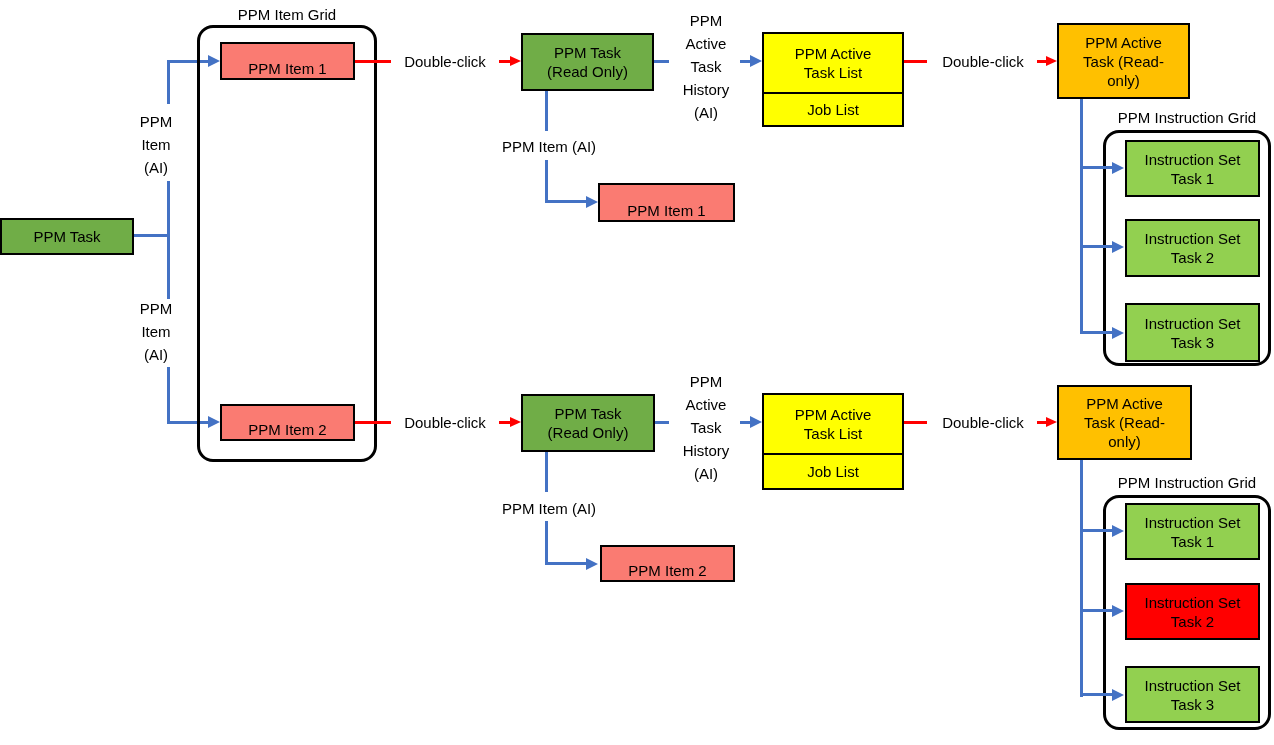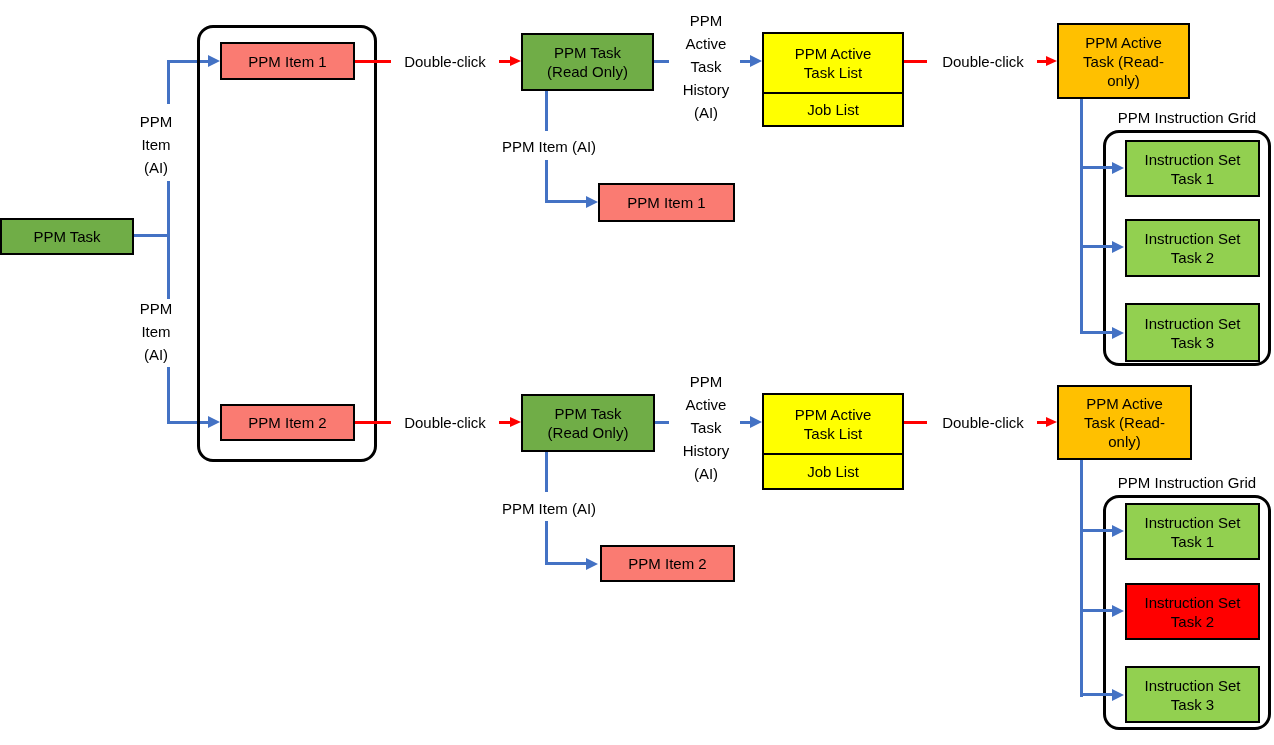--- a/index.html
+++ b/index.html
@@ -12,21 +12,21 @@
     position:relative;width:1274px;height:745px;background:#fff;
     font-family:"Liberation Sans",sans-serif;color:#000;overflow:hidden;
   }
   .node{
     position:absolute;border:2px solid var(--black);
     display:flex;flex-direction:column;align-items:center;justify-content:center;
     text-align:center;font-size:15px;line-height:19px;box-sizing:border-box;
   }
   .node span{display:block;}
   .fill-green{background:var(--green);}
-  .fill-salmon{background:var(--salmon);}
+  .fill-salmon{background:var(--salmon);justify-content:flex-end;}
   .fill-orange{background:var(--orange);}
   .fill-light-green{background:var(--light-green);}
   .fill-bright-red{background:var(--bright-red);}
   .stacked-cells{position:absolute;border:2px solid var(--black);box-sizing:border-box;background:var(--yellow);display:flex;flex-direction:column;}
   .cell{display:flex;flex-direction:column;align-items:center;justify-content:center;text-align:center;font-size:15px;line-height:19px;}
   .cell + .cell{border-top:2px solid var(--black);}
   .cell span{display:block;}
   .frame{position:absolute;border:3px solid var(--black);border-radius:16px;background:transparent;box-sizing:border-box;}
   .lbl{position:absolute;font-size:15px;line-height:23px;text-align:center;}
   .lbl span{display:block;}
@@ -63,20 +63,23 @@
     <span>PPM</span>
     <span>Item</span>
     <span>(AI)</span>
   </div>
   <div class="lbl" style="left:126px;top:297px;width:60px;">
     <span>PPM</span>
     <span>Item</span>
     <span>(AI)</span>
   </div>
 
+  <div class="lbl" style="left:197px;top:3px;width:180px;">
+    <span>PPM Item Grid</span>
+  </div>
   <div class="frame" style="left:197px;top:25px;width:180px;height:437px;"></div>
 
   <div class="node fill-salmon" style="left:220px;top:42px;width:135px;height:38px;">
     <span>PPM Item 1</span>
   </div>
   <div class="node fill-salmon" style="left:220px;top:404px;width:135px;height:37px;">
     <span>PPM Item 2</span>
   </div>
 
   <div class="hline redln" style="left:355px;top:60px;width:36px;"></div>

